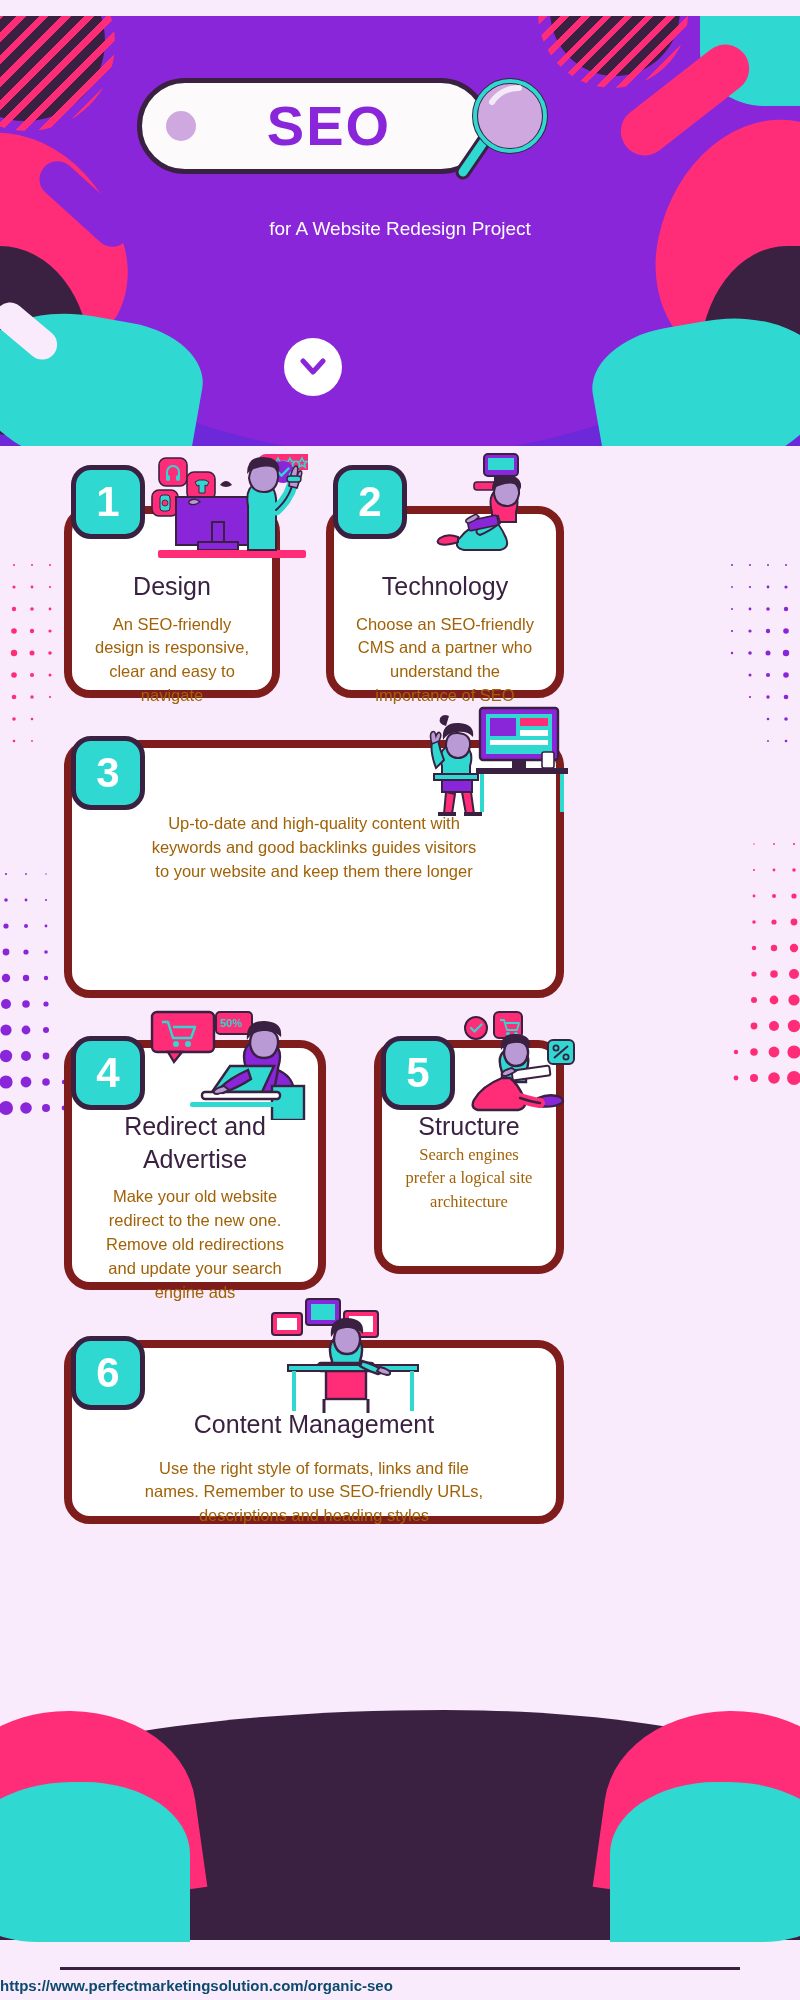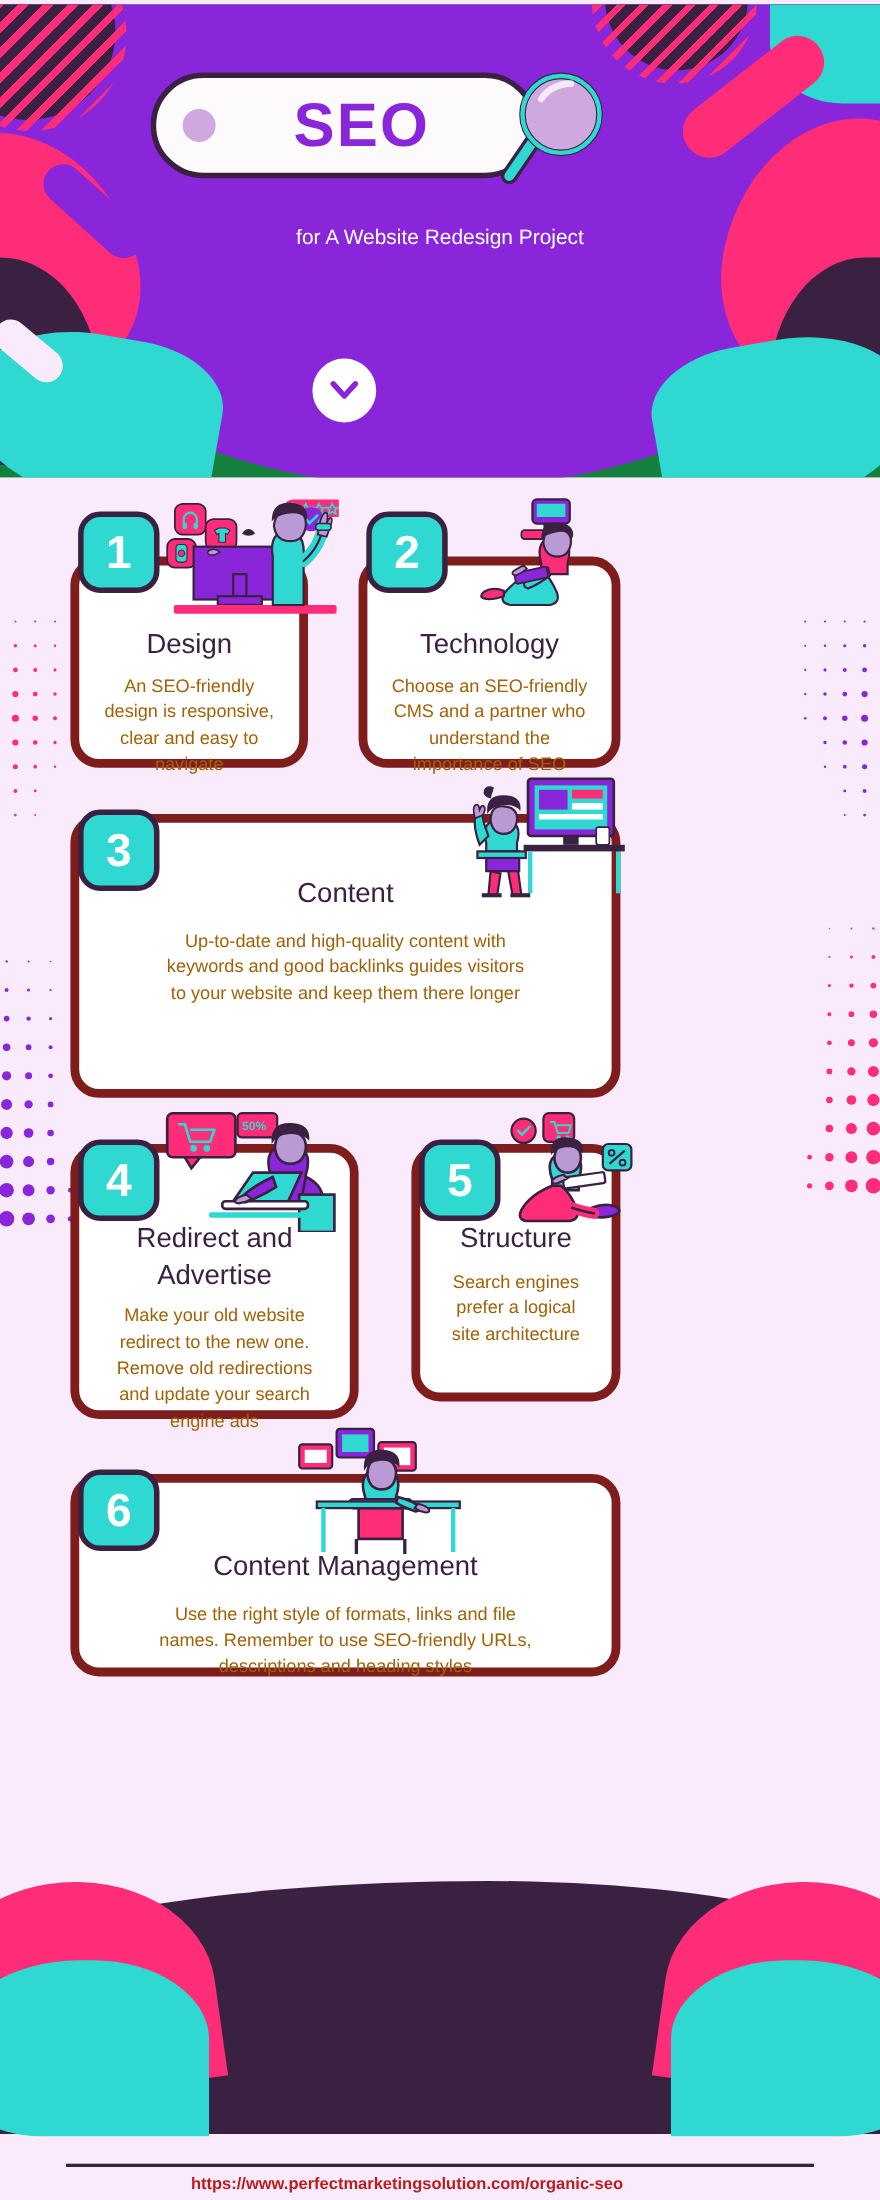--- a/index.html
+++ b/index.html
@@ -6,24 +6,24 @@
   body {
     width: 800px; height: 2000px;
     background: #f9ebfb;
     font-family: "Liberation Sans", sans-serif;
     overflow: hidden;
     position: relative;
   }
 
   
   .header {
-    position: absolute; top: 4px; left: 0;
+    position: absolute; top: 16px; left: 0;
     width: 800px; height: 430px;
     overflow: hidden;
-    background: #15803d;
+    background: #6d28d9;
   }
   .hero-dome {
     position: absolute; top: -260px; left: -80px;
     width: 960px; height: 700px;
     background: #8a26d9;
     border-radius: 50%;
   }
   .hdeco { position: absolute; }
   
   .deco-darkcircle {
@@ -203,21 +203,21 @@
     position: absolute; bottom: 58px; right: -45px;
     width: 235px; height: 160px; background: #2fd9d2;
     border-radius: 45% 50% 35% 0;
   }
   .f-white-band {
     position: absolute; bottom: 0; left: 0;
     width: 800px; height: 34px; background: #f9ebfb;
   }
   .f-url {
     position: absolute; bottom: 6px; left: 0; width: 740px;
-    text-align: center; color: #b91c1c;
+    color: #0c4a6e;
     font-size: 15px; font-weight: 600;
   }
   .f-hr {
     position: absolute; bottom: 30px; left: 60px;
     width: 680px; height: 3px; background: #3a2141;
   }
 </style>
 </head>
 <body>
 
@@ -498,21 +498,20 @@
     <path d="M44 86 l4 22 h8 l-3 -22z" fill="#ff2d78" stroke="#3a2141" stroke-width="2"></path>
     <rect x="20" y="106" width="18" height="4" fill="#3a2141"></rect>
     <rect x="46" y="106" width="18" height="4" fill="#3a2141"></rect>
     <path d="M18 62 q-6 -16 -4 -26 q2 -6 6 -2 q2 10 6 20z" fill="#2fd9d2" stroke="#3a2141" stroke-width="2"></path>
     <path d="M14 38 q-3 -10 0 -12 q3 -2 4 4 q2 -5 4 -3 q2 2 -1 8z" fill="#b99ad4" stroke="#3a2141" stroke-width="1.6"></path>
     <rect x="16" y="68" width="44" height="6" fill="#2fd9d2" stroke="#3a2141" stroke-width="2"></rect>
   </svg>
 </div>
 <div class="card" style="top:740px;left:64px;width:500px;height:258px;">
   <div style="padding:48px 60px 0 60px;">
-    <div class="card-title">Content</div>
     <div class="card-body" style="margin-top:16px;">Up-to-date and high-quality content with keywords and good backlinks guides visitors to your website and keep them there longer</div>
   </div>
 </div>
 <div class="numbox" style="top:736px;left:71px;">3</div>
 
 <div class="illus" style="top:1010px;left:150px;">
   <svg width="168" height="110" viewBox="0 0 168 110">
     <rect x="2" y="2" width="62" height="40" rx="5" fill="#ff2d78" stroke="#3a2141" stroke-width="2.4"></rect>
     <path d="M18 42 l6 10 8 -10z" fill="#ff2d78" stroke="#3a2141" stroke-width="2.4"></path>
     <path d="M12 12 h6 l5 16 h18 l4 -11 h-22" stroke="#2fd9d2" stroke-width="2.4" fill="none" stroke-linejoin="round"></path>
@@ -559,21 +558,21 @@
     <path d="M86 96 q14 2 22 -2 q6 -3 0 -7 q-10 -4 -22 1z" fill="#8a26d9" stroke="#3a2141" stroke-width="2.4"></path>
     <path d="M68 88 q12 4 20 5" stroke="#ff2d78" stroke-width="10" fill="none" stroke-linecap="round"></path>
     <path d="M68 88 q12 4 20 5" stroke="#3a2141" stroke-width="2.4" fill="none" stroke-linecap="round"></path>
     <rect x="60" y="58" width="38" height="10" rx="2" fill="#ffffff" stroke="#3a2141" stroke-width="2" transform="rotate(-8 79 63)"></rect>
     <path d="M60 58 q-8 2 -10 5 q-1 3 4 3 q6 -2 10 -5z" fill="#b99ad4" stroke="#3a2141" stroke-width="2"></path>
   </svg>
 </div>
 <div class="card" style="top:1040px;left:374px;width:190px;height:234px;">
   <div style="padding:62px 4px 0 4px;">
     <div class="card-title">Structure</div>
-    <div class="card-body" style="margin-top:12px;">Search engines prefer a logical site architecture</div>
+    <div class="card-body" style="margin-top:0;font-family:Liberation Serif, serif;">Search engines prefer a logical site architecture</div>
   </div>
 </div>
 <div class="numbox" style="top:1036px;left:381px;">5</div>
 
 <div class="footer-wrap">
   <div class="f-darkband"></div>
   <div class="f-pink-l"></div>
   <div class="f-teal-l"></div>
   <div class="f-pink-r"></div>
   <div class="f-teal-r"></div>

